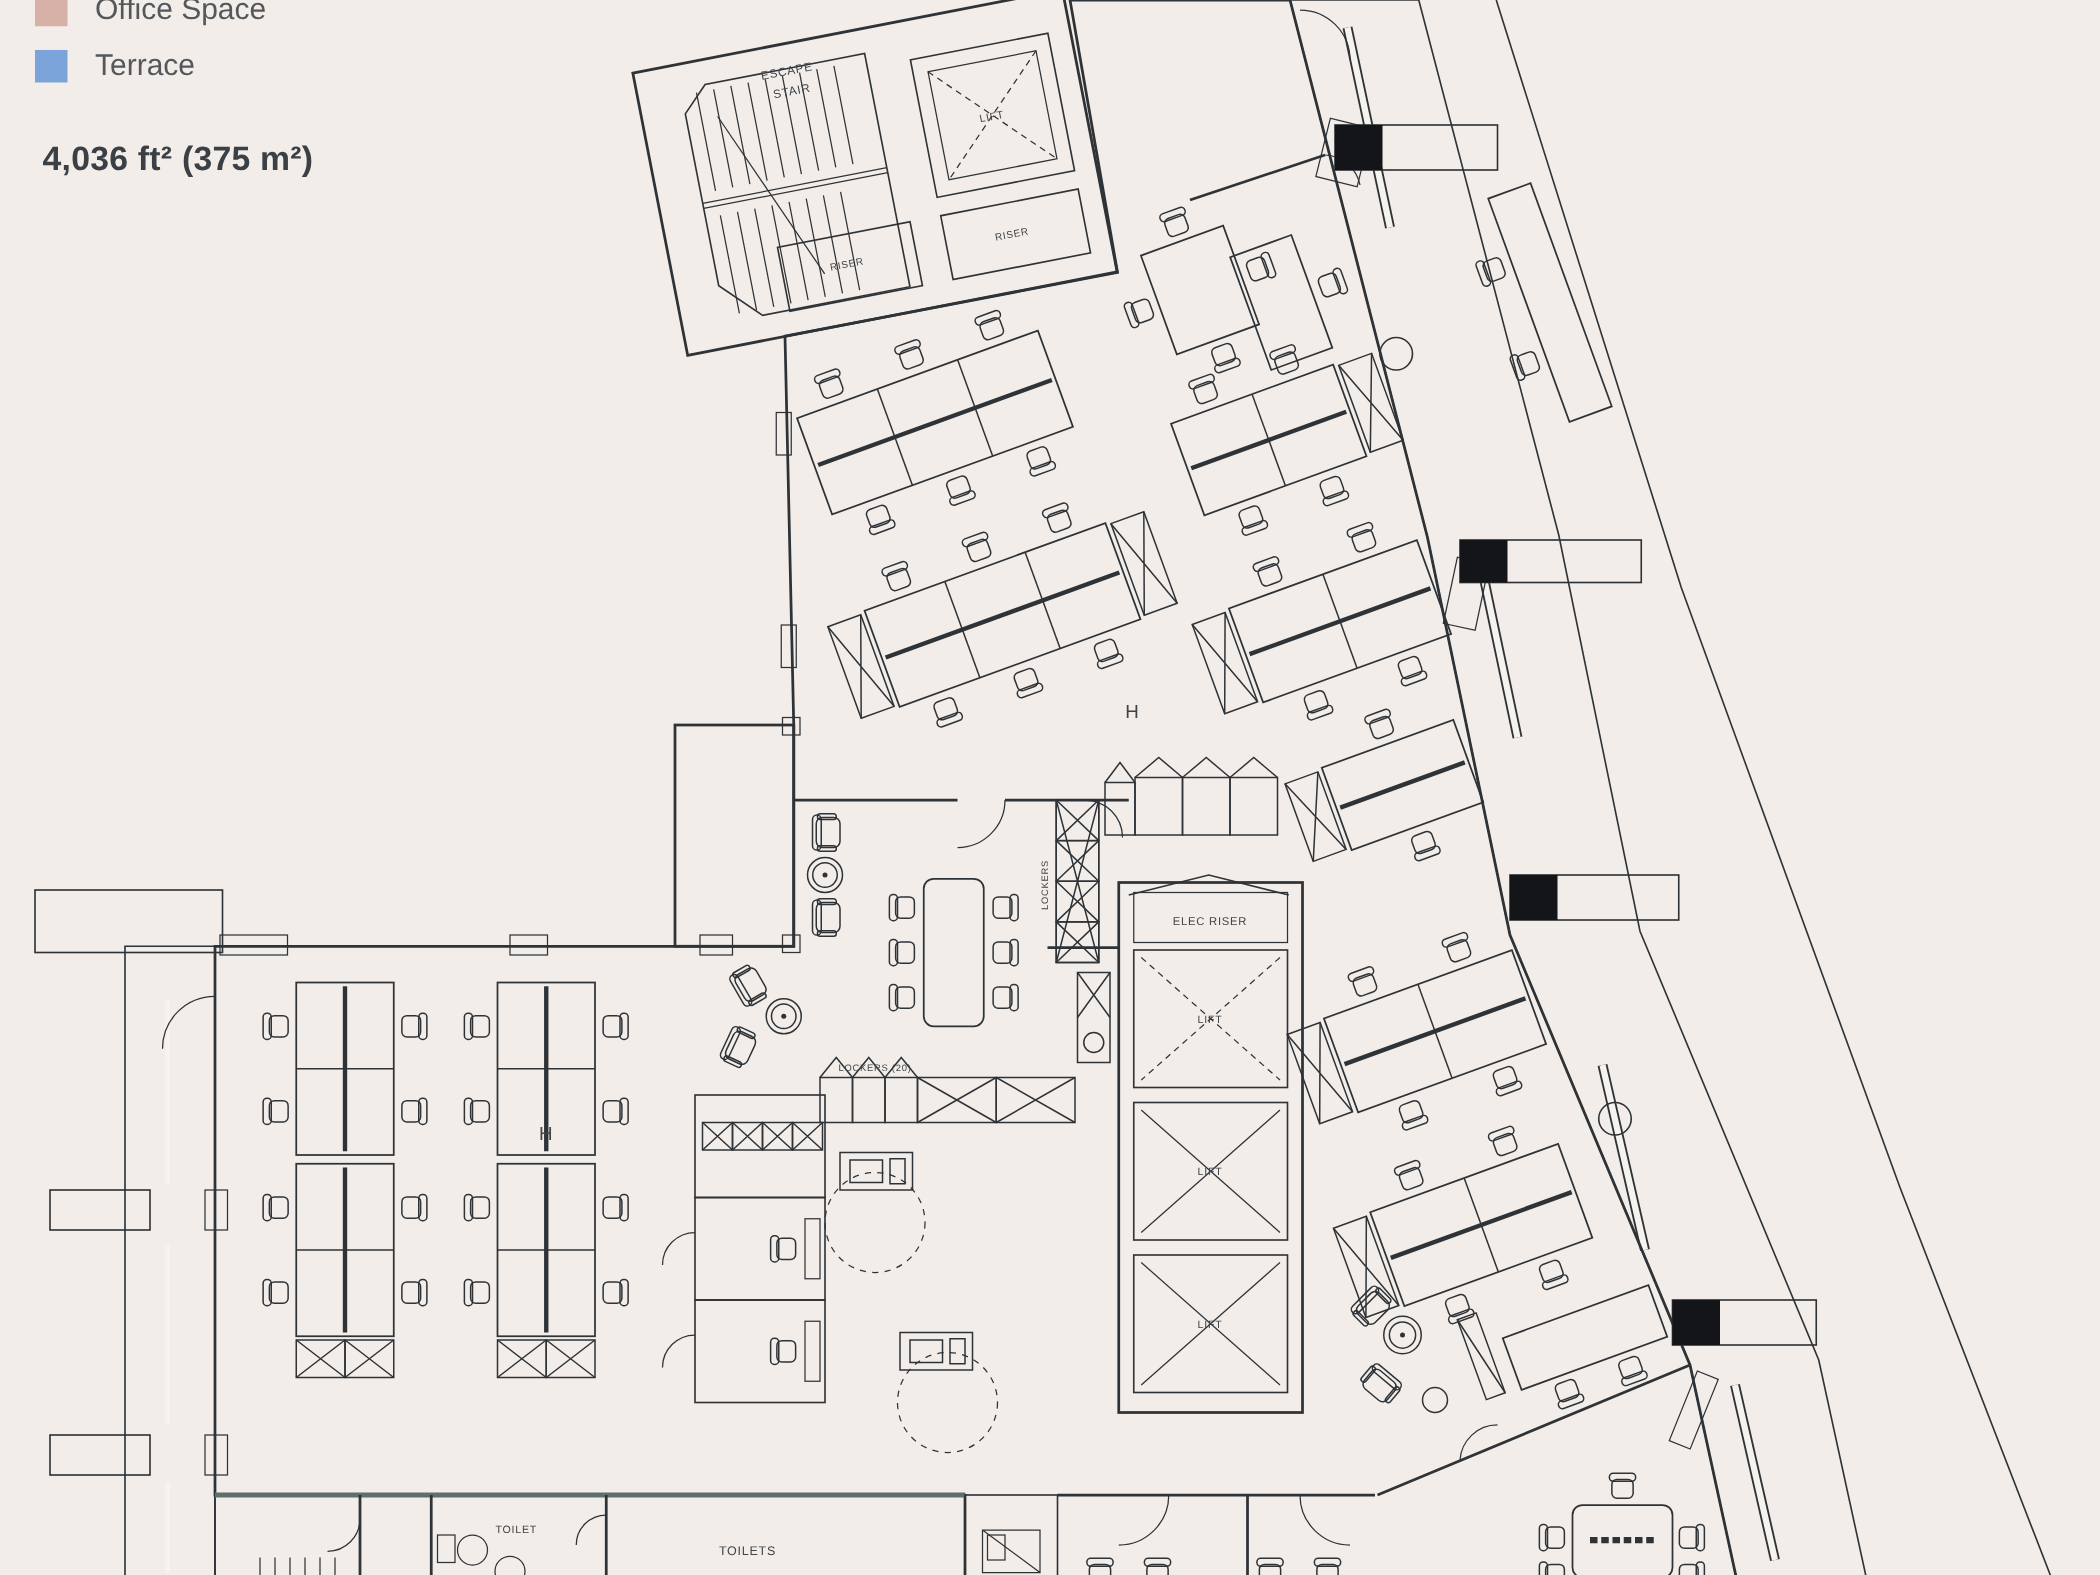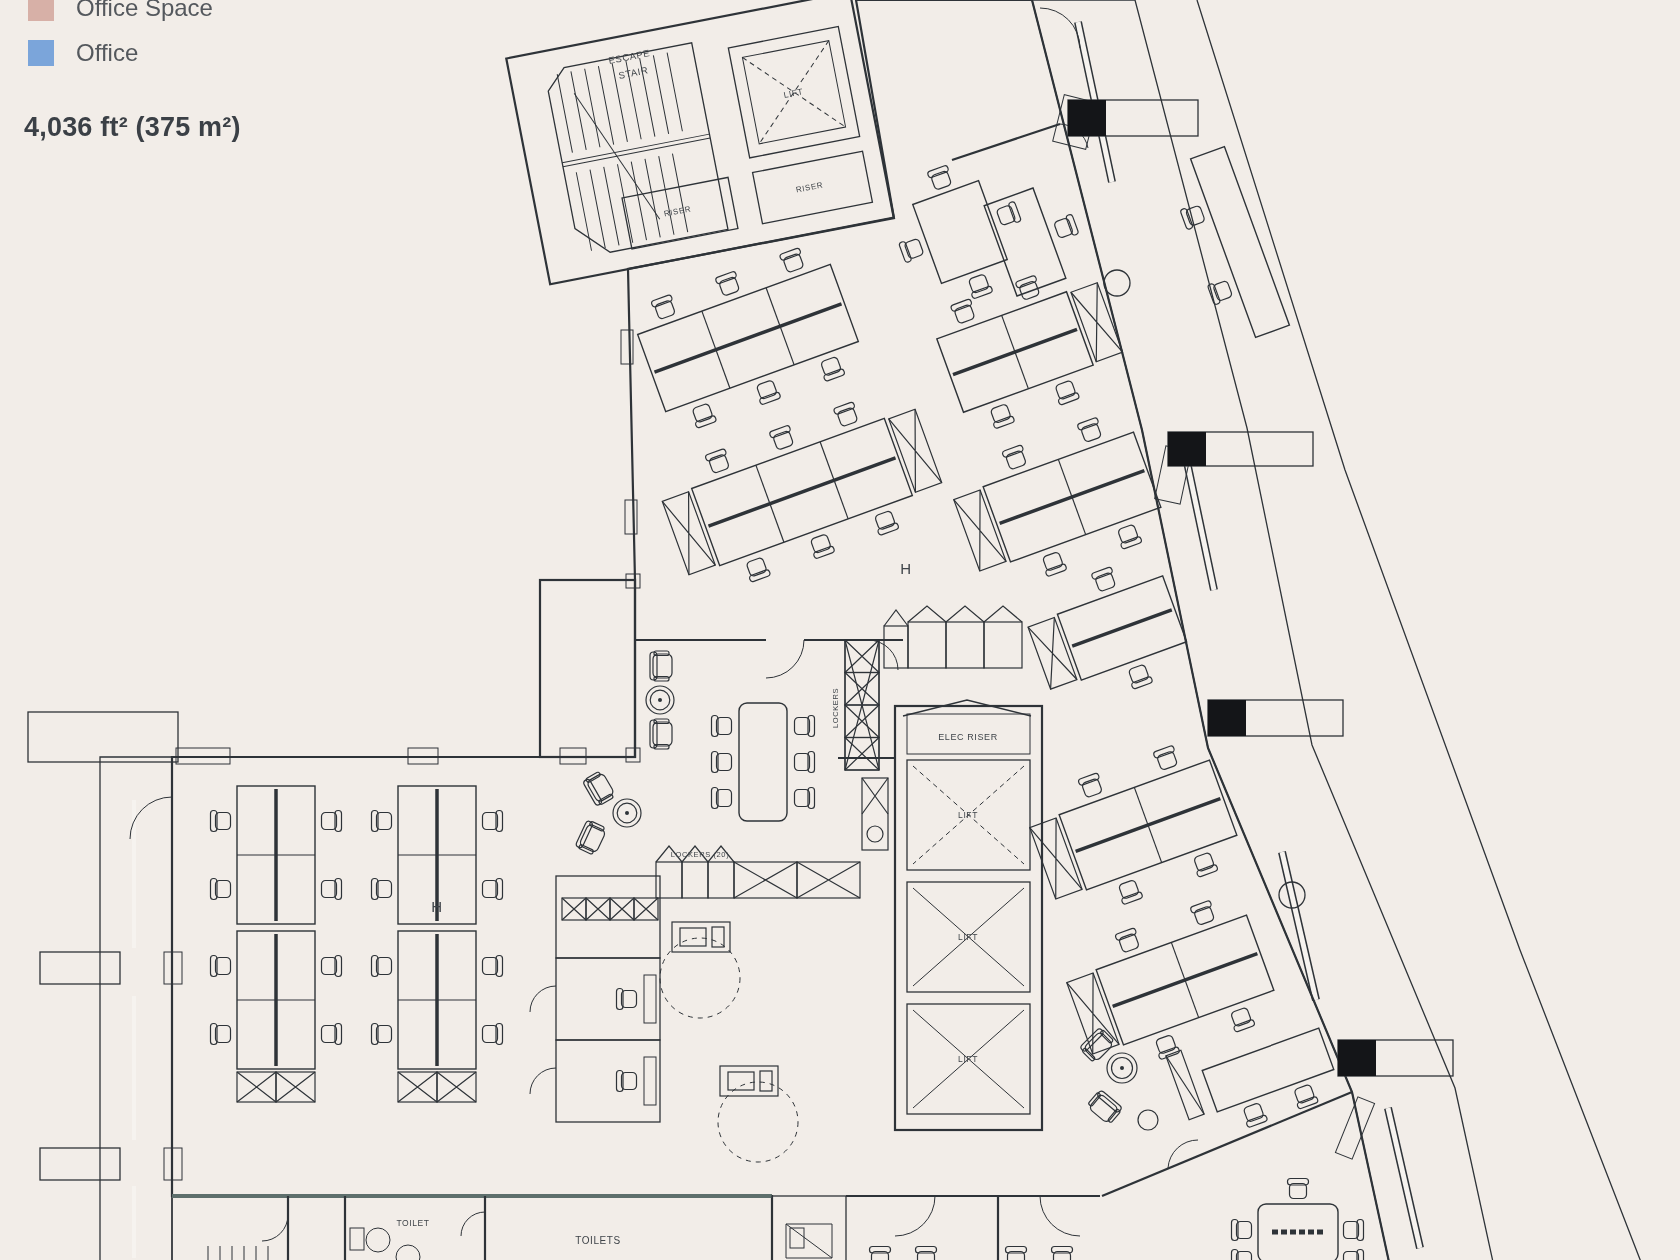--- a/index.html
+++ b/index.html
@@ -3,21 +3,21 @@
 <meta charset="utf-8">
 <style>
   html,body{margin:0;padding:0;background:#f2ede8;}
   .canvas{position:relative;width:1680px;height:1260px;overflow:hidden;
           font-family:"Liberation Sans",sans-serif;background:#f2ede8;}
   .plan-svg{position:absolute;left:0;top:0;}
   .legend{position:absolute;left:28px;top:-6px;z-index:5;}
   .legend-row{display:flex;align-items:center;margin-bottom:17px;}
   .swatch{width:26px;height:26px;margin-right:22px;flex:0 0 auto;}
   .legend-label{font-size:24px;color:#54585d;}
-  .area-label{position:absolute;left:24px;top:112px;z-index:5;
+  .area-label{position:absolute;left:34px;top:112px;z-index:5;
               font-size:27px;font-weight:bold;color:#3b4046;letter-spacing:.2px;}
   
   .w1{stroke:#2e3338;stroke-width:2.2;fill:none;}
   .w2{stroke:#2e3338;stroke-width:1.3;fill:none;}
   .w3{stroke:#2e3338;stroke-width:1;fill:none;}
   .dash{stroke-dasharray:5 4;}
   text.lbl{fill:#3f4449;letter-spacing:.6px;font-family:"Liberation Sans",sans-serif;}
 </style>
 </head>
 <body>
@@ -735,17 +735,17 @@
     </g>
   </svg>
 
   <div class="legend">
     <div class="legend-row">
       <span class="swatch" style="background: rgb(215, 176, 167);"></span>
       <span class="legend-label">Office Space</span>
     </div>
     <div class="legend-row">
       <span class="swatch" style="background: rgb(123, 165, 218);"></span>
-      <span class="legend-label">Office</span>
+      <span class="legend-label">Terrace</span>
     </div>
   </div>
   <div class="area-label">4,036 ft² (375 m²)</div>
 </div>
 
 </body></html>

